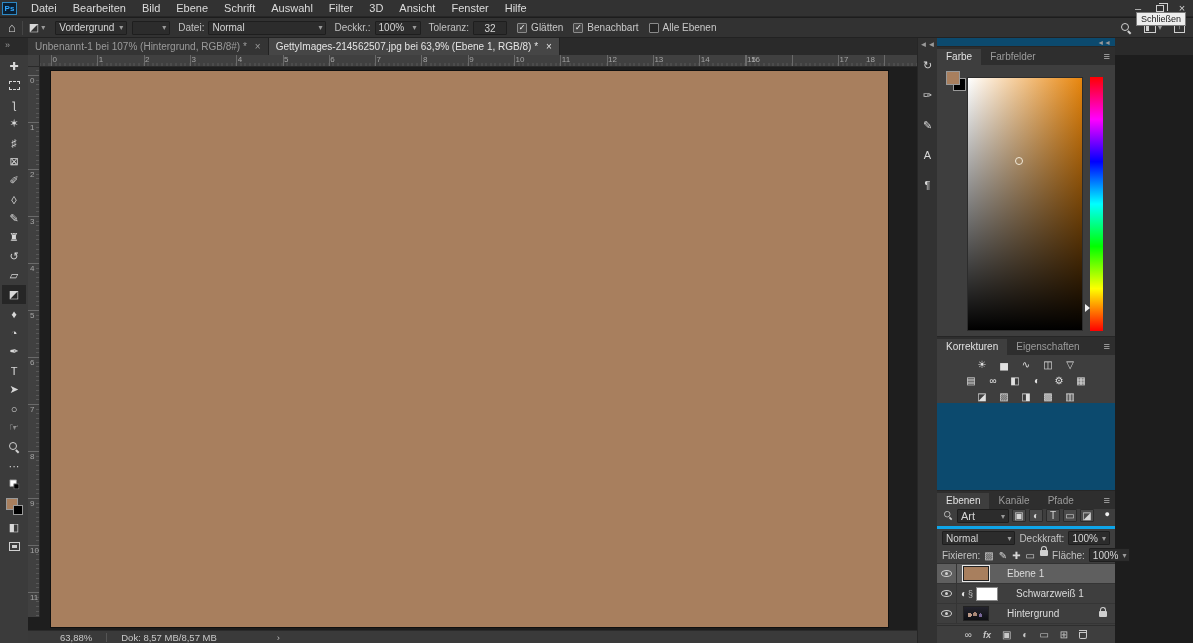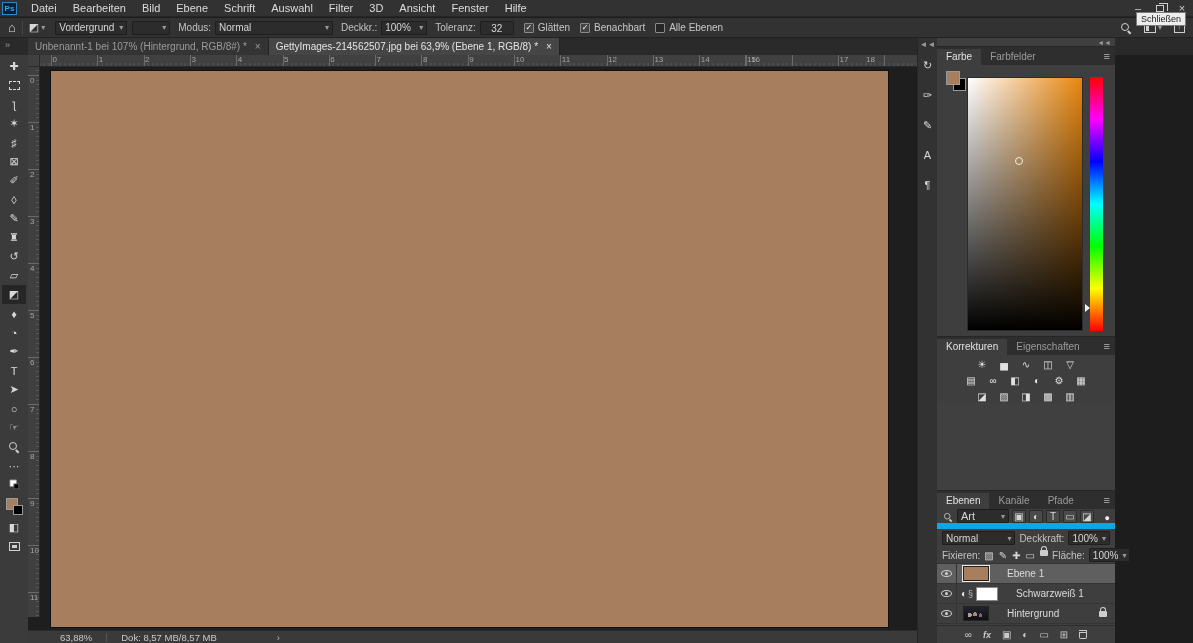--- a/index.html
+++ b/index.html
@@ -73,21 +73,21 @@
   #statusbar .zoom{margin-left:32px;}
   #statusbar .sb-sep{width:1px;height:9px;background:#555;margin:0 14px;}
   #statusbar .sb-chev{margin-left:60px;color:#bbb;}
 
   
   #midstrip{position:absolute;left:917px;top:38px;width:20px;height:605px;background:#323232;border-left:1px solid #262626;display:flex;flex-direction:column;align-items:center;}
   #midstrip .collapse{font-size:8px;color:#9a9a9a;margin:2px 0 4px 0;}
   .strip-btn{width:20px;height:24px;display:flex;align-items:center;justify-content:center;color:#d0d0d0;margin-bottom:6px;font-size:11px;}
 
   
-  #rightdock{position:absolute;left:937px;top:38px;width:178px;height:605px;background:#404040;}
+  #rightdock{position:absolute;left:937px;top:38px;width:178px;height:605px;background:#0c4a6e;}
   #dock-header{height:8px;display:flex;justify-content:flex-end;align-items:center;padding-right:4px;color:#9a9a9a;font-size:7px;}
   .panel{border-top:1px solid #262626;background:#3e3e3e;}
   .ptabs{display:flex;background:#2e2e2e;height:18px;align-items:flex-end;position:relative;}
   .ptab{padding:2px 9px 3px 9px;font-size:10px;color:#9b9b9b;}
   .ptab.active{background:#3e3e3e;color:#e2e2e2;}
   .pmenu{position:absolute;right:5px;top:3px;color:#b5b5b5;font-size:11px;}
 
   
   #color-body{position:relative;height:271px;}
   #fgbg{position:absolute;left:9px;top:6px;width:22px;height:22px;}
@@ -98,21 +98,21 @@
   #huebar{position:absolute;left:153px;top:12px;width:13px;height:254px;}
   #hue-marker{position:absolute;left:-5px;width:0;height:0;border-top:4px solid transparent;border-bottom:4px solid transparent;border-left:5px solid #f0f0f0;transform:translateY(-50%);}
 
   
   #adj-label{padding:6px 10px 2px 10px;font-size:10px;color:#cfcfcf;}
   .adj-row{display:flex;justify-content:center;gap:7px;margin:3px 0;}
   .adj-icon{width:15px;height:13px;display:flex;align-items:center;justify-content:center;color:#e0e0e0;font-size:10px;}
 
   
   #layers-panel{position:absolute;left:0;top:452px;width:178px;bottom:0;background:#3e3e3e;border-top:1px solid #262626;}
-  #layer-filter{display:flex;align-items:flex-end;height:20px;padding:0 5px;gap:3px;border-bottom:6px solid #0ea5e9;}
+  #layer-filter{display:flex;align-items:flex-start;height:20px;padding:0 5px;gap:3px;border-bottom:3px solid #0ea5e9;}
   #filter-select{width:52px;height:14px;}
   .lf-icon{width:14px;height:13px;display:flex;align-items:center;justify-content:center;color:#d5d5d5;font-size:10px;background:#4a4a4a;border:1px solid #2b2b2b;border-radius:1px;}
   #filter-pin{margin-left:auto;color:#f0f0f0;font-size:9px;}
   #blend-row{display:flex;align-items:center;height:18px;padding:0 5px;gap:4px;font-size:10px;color:#c2c2c2;}
   #fix-row{display:flex;align-items:center;height:17px;padding:0 5px;gap:4px;font-size:10px;color:#c2c2c2;border-bottom:1px solid #333;}
   .fix-icon{color:#d5d5d5;font-size:10px;}
   #layer-rows{height:60px;}
   .layer-row{display:flex;align-items:center;height:20px;background:#3e3e3e;border-bottom:1px solid #353535;font-size:10px;color:#dcdcdc;}
   .layer-row.selected{background:#5f5f5f;}
   .eye-cell{width:20px;display:flex;justify-content:center;border-right:1px solid #343434;align-self:stretch;align-items:center;}
@@ -168,21 +168,21 @@
     <span class="sep"></span>
     <span class="glyph">◩</span>
     <span class="chev glyph" style="font-size:8px;color:#9a9a9a;margin:0 6px 0 2px;">▾</span>
     <span class="select" style="width:72px;margin-left:4px;">
       <span>Vordergrund</span>
       <span class="chev">▾</span>
     </span>
     <span class="select" style="width:38px;margin-left:5px;justify-content:flex-end;">
       <span class="chev">▾</span>
     </span>
-    <span class="ob-label">Modus:</span>
+    <span class="ob-label">Datei:</span>
     <span class="select" style="width:118px;">
       <span>Normal</span>
       <span class="chev">▾</span>
     </span>
     <span class="ob-label">Deckkr.:</span>
     <span class="select" style="width:46px;">
       <span>100%</span>
       <span class="chev">▾</span>
     </span>
     <span class="ob-label">Toleranz:</span>

